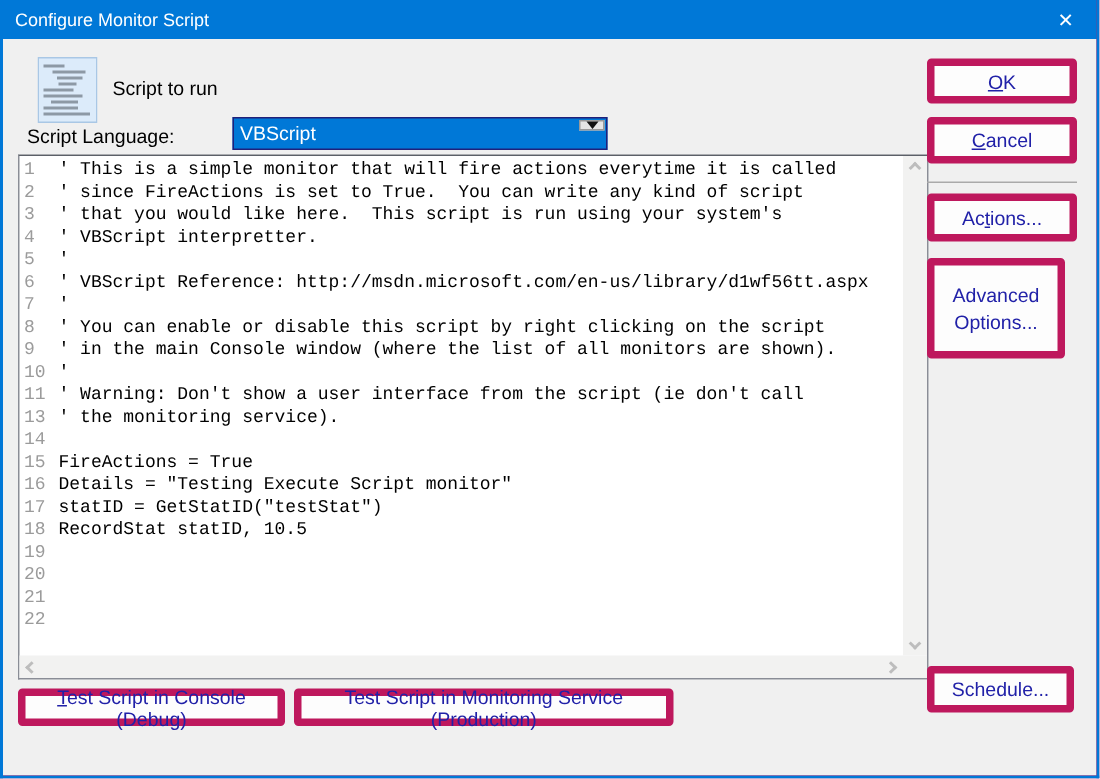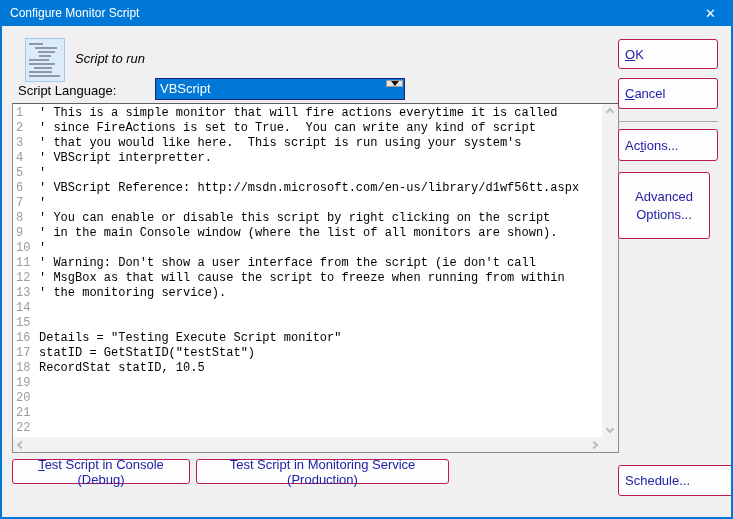--- a/index.html
+++ b/index.html
@@ -15,21 +15,21 @@
     display:flex;align-items:center;color:#fff;
   }
   .titlebar .title{font-size:12px;padding-left:10px;flex:1;}
   .close-btn{
     width:45px;height:26px;display:flex;align-items:center;justify-content:center;
     color:#fff;font-size:13px;cursor:default;
   }
   .content{position:absolute;left:0;top:26px;right:0;bottom:0;background:#f0f0f0;}
 
   .script-icon{position:absolute;left:23px;top:12px;}
-  .hdr-title{position:absolute;left:73px;top:25px;font-size:13px;color:#000;font-style:italic;}
+  .hdr-title{position:absolute;left:73px;top:25px;font-size:13px;color:#000;}
 
   .lang-label{position:absolute;left:16px;top:57px;font-size:13px;color:#000;}
   .combo{
     position:absolute;left:153px;top:52px;width:250px;height:22px;
     border:1px solid #20207a;background:#0078d7;display:flex;align-items:flex-start;
   }
   .combo-value{flex:1;color:#ffffff;font-size:13px;line-height:20px;padding-left:4px;overflow:hidden;}
   .combo-btn{
     width:17px;margin:1px;background:#e5e5e5;border:1px solid #9a9a9a;
     display:flex;align-items:center;justify-content:center;
@@ -50,35 +50,35 @@
   .vscroll{position:absolute;top:0;right:0;bottom:15px;width:16px;background:#f2f2f1;display:flex;flex-direction:column;justify-content:space-between;align-items:center;padding:5px 0;}
   .hscroll{position:absolute;left:0;right:16px;bottom:0;height:15px;background:#f2f2f1;display:flex;justify-content:space-between;align-items:center;padding:0 5px;}
   .corner{position:absolute;right:0;bottom:0;width:16px;height:15px;background:#f2f2f1;}
   .chev{width:6px;height:6px;border-left:2px solid #bdbdbd;border-top:2px solid #bdbdbd;}
   .chev.up{transform:rotate(45deg);}
   .chev.down{transform:rotate(225deg);}
   .chev.left{transform:rotate(-45deg);}
   .chev.right{transform:rotate(135deg);}
 
   .btn{
-    background:#fdfdfd;border:1px solid #be185d;border-radius:3px;
+    background:#fdfdfd;border:5px solid #be185d;border-radius:3px;
     color:#2121a8;font-size:13px;font-family:"Liberation Sans",sans-serif;
-    display:flex;align-items:center;text-align:center;cursor:default;
+    display:flex;align-items:center;justify-content:center;text-align:center;cursor:default;
   }
   .mn{text-decoration:underline;}
   .test-btn-1{position:absolute;left:10px;top:433px;width:178px;height:25px;}
   .test-btn-2{position:absolute;left:194px;top:433px;width:253px;height:25px;}
   .shortcuts{position:absolute;left:11px;top:464px;display:flex;gap:14px;font-size:12.5px;color:#000;}
 
   .btn-ok{position:absolute;left:616px;top:13px;width:100px;height:30px;}
   .btn-cancel{position:absolute;left:616px;top:52px;width:100px;height:31px;}
   .col-sep{position:absolute;left:616px;top:95px;width:100px;border-top:1px solid #a9a9a9;}
   .btn-actions{position:absolute;left:616px;top:103px;width:100px;height:32px;}
   .btn-advanced{position:absolute;left:616px;top:146px;width:92px;height:67px;line-height:1.35;}
-  .btn-schedule{position:absolute;left:616px;top:418px;width:116px;height:31px;margin-top:21px;}
+  .btn-schedule{position:absolute;left:616px;top:418px;width:98px;height:31px;}
 </style>
 </head>
 <body>
 
 <div class="dialog">
 
   <div class="titlebar">
     <span class="title">Configure Monitor Script</span>
     <span class="close-btn">✕</span>
   </div>
@@ -149,33 +149,30 @@
         </div>
           <div class="line">
           <span class="ln">10</span>
           <span class="code">'</span>
         </div>
           <div class="line">
           <span class="ln">11</span>
           <span class="code">' Warning: Don't show a user interface from the script (ie don't call</span>
         </div>
           <div class="line">
-          <span class="ln">12</span>
-          <span class="code">' MsgBox as that will cause the script to freeze when running from within</span>
-        </div>
-          <div class="line">
           <span class="ln">13</span>
           <span class="code">' the monitoring service).</span>
         </div>
           <div class="line">
           <span class="ln">14</span>
           <span class="code"></span>
         </div>
           <div class="line">
           <span class="ln">15</span>
+          <span class="code">FireActions = True</span>
         </div>
           <div class="line">
           <span class="ln">16</span>
           <span class="code">Details = "Testing Execute Script monitor"</span>
         </div>
           <div class="line">
           <span class="ln">17</span>
           <span class="code">statID = GetStatID("testStat")</span>
         </div>
           <div class="line">

